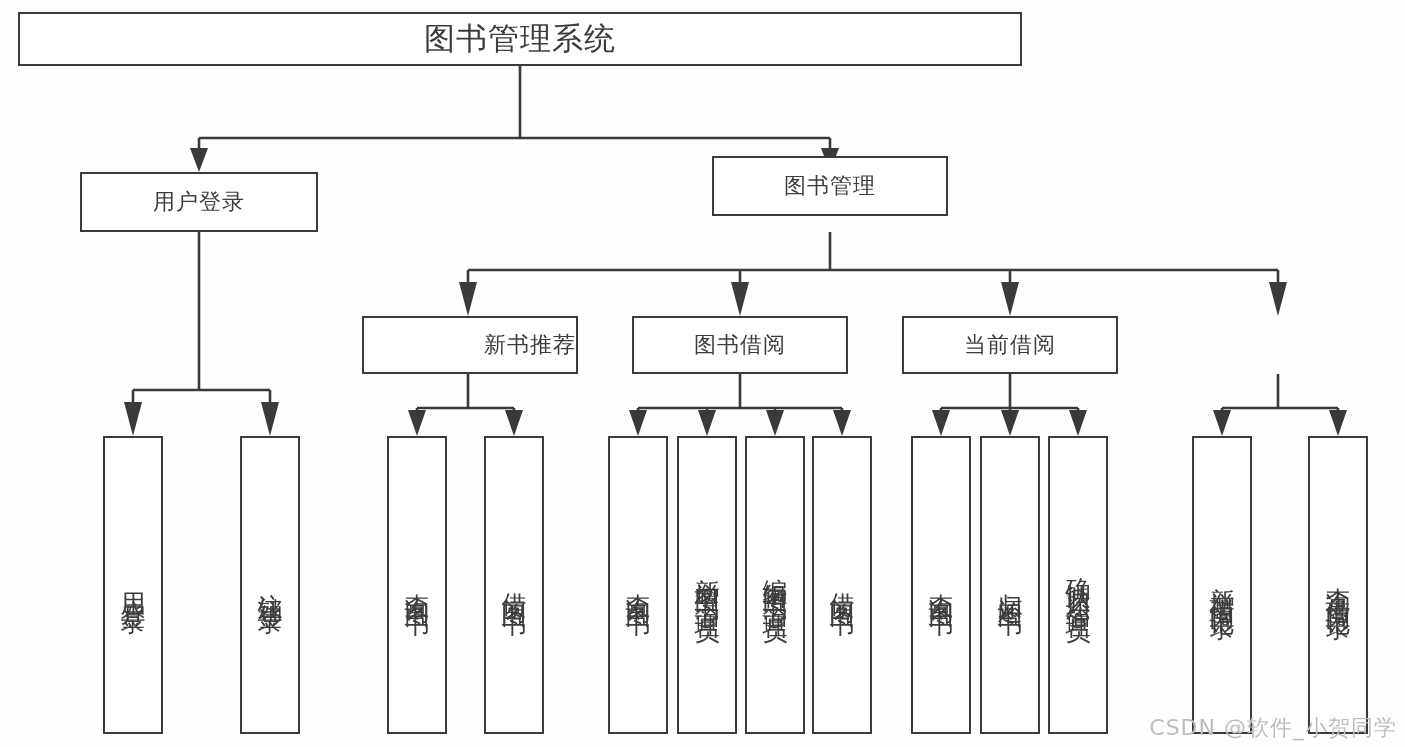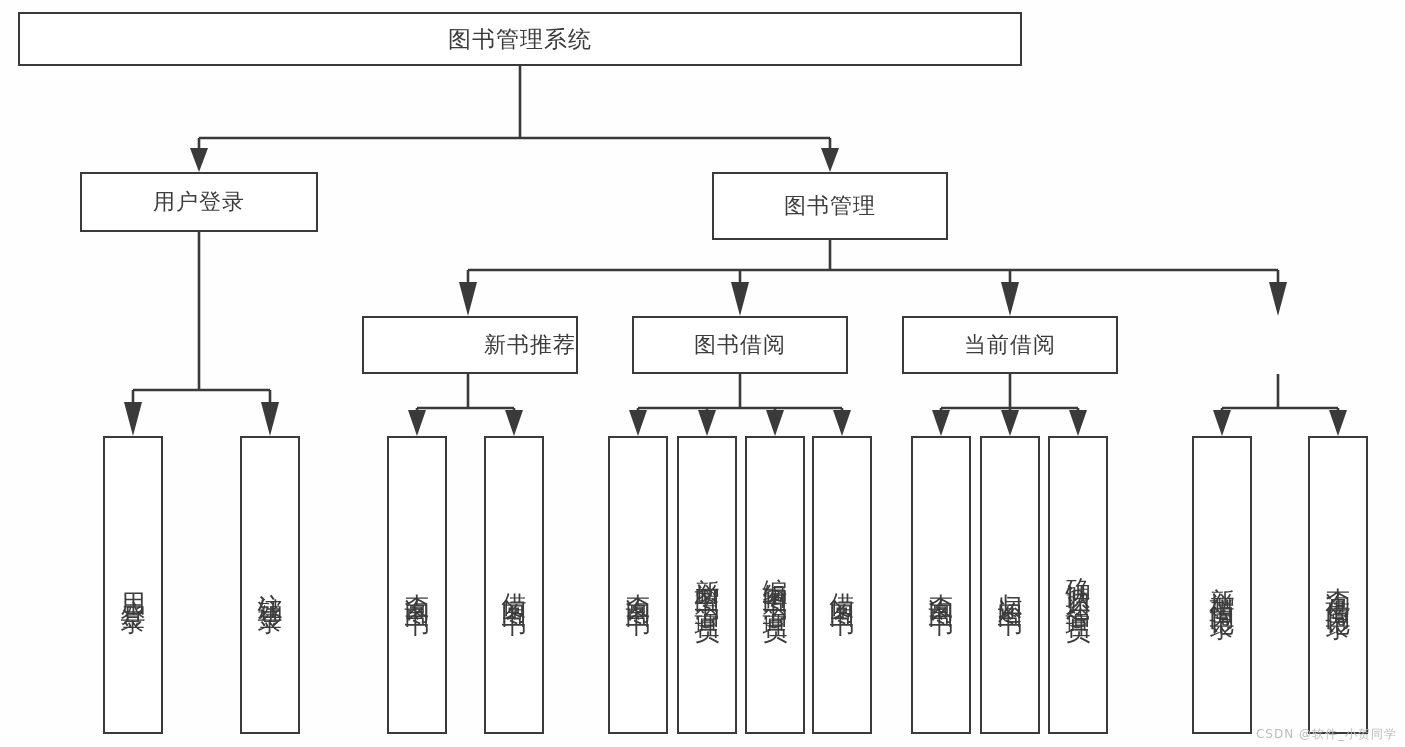--- a/index.html
+++ b/index.html
@@ -18,39 +18,39 @@
     background:#ffffff;
     display:flex;
     align-items:center;
     justify-content:center;
     color:#3c3c3c;
   }
   .node.h{                 
     font-size:22px;
     letter-spacing:1px;
   }
-  .node.root{font-size:23px;}
+  .node.root{font-size:31px;}
   .node.v{                 
     writing-mode:vertical-rl;
     text-orientation:upright;
     font-size:25px;
     line-height:1.08;
     letter-spacing:6px;
     padding:4px 0;
     white-space:nowrap;
   }
   .node .lbl{display:block;}
 
   svg#wires{position:absolute;left:0;top:0;width:1405px;height:747px;pointer-events:none;}
   svg#wires path,svg#wires line{stroke:#3a3a3a;stroke-width:2.6;fill:none;}
   svg#wires polygon{fill:#3a3a3a;}
 
   #watermark{
     position:absolute;right:8px;bottom:4px;
-    font-size:12px;color:#bdbdbd;
+    font-size:22px;color:#bdbdbd;
     letter-spacing:1px;
     white-space:nowrap;
   }
 </style>
 </head>
 <body>
 
 <div id="canvas">
 
   <svg id="wires" viewBox="0 0 1405 747">
@@ -118,21 +118,21 @@
   </svg>
 
   <div class="node h root" style="left:18px;top:12px;width:1004px;height:54px;">
     <span class="lbl">图书管理系统</span>
   </div>
 
   <div class="node h" style="left:80px;top:172px;width:238px;height:60px;">
     <span class="lbl">用户登录</span>
   </div>
 
-  <div class="node h" style="left:712px;top:172px;width:236px;height:68px;">
+  <div class="node h" style="left:712px;top:156px;width:236px;height:60px;">
     <span class="lbl">图书管理</span>
   </div>
 
   <div class="node h" style="left:362px;top:316px;width:216px;height:58px;justify-content:flex-end;">
     <span class="lbl">新书推荐</span>
   </div>
 
   <div class="node h" style="left:632px;top:316px;width:216px;height:58px;">
     <span class="lbl">图书借阅</span>
   </div>

